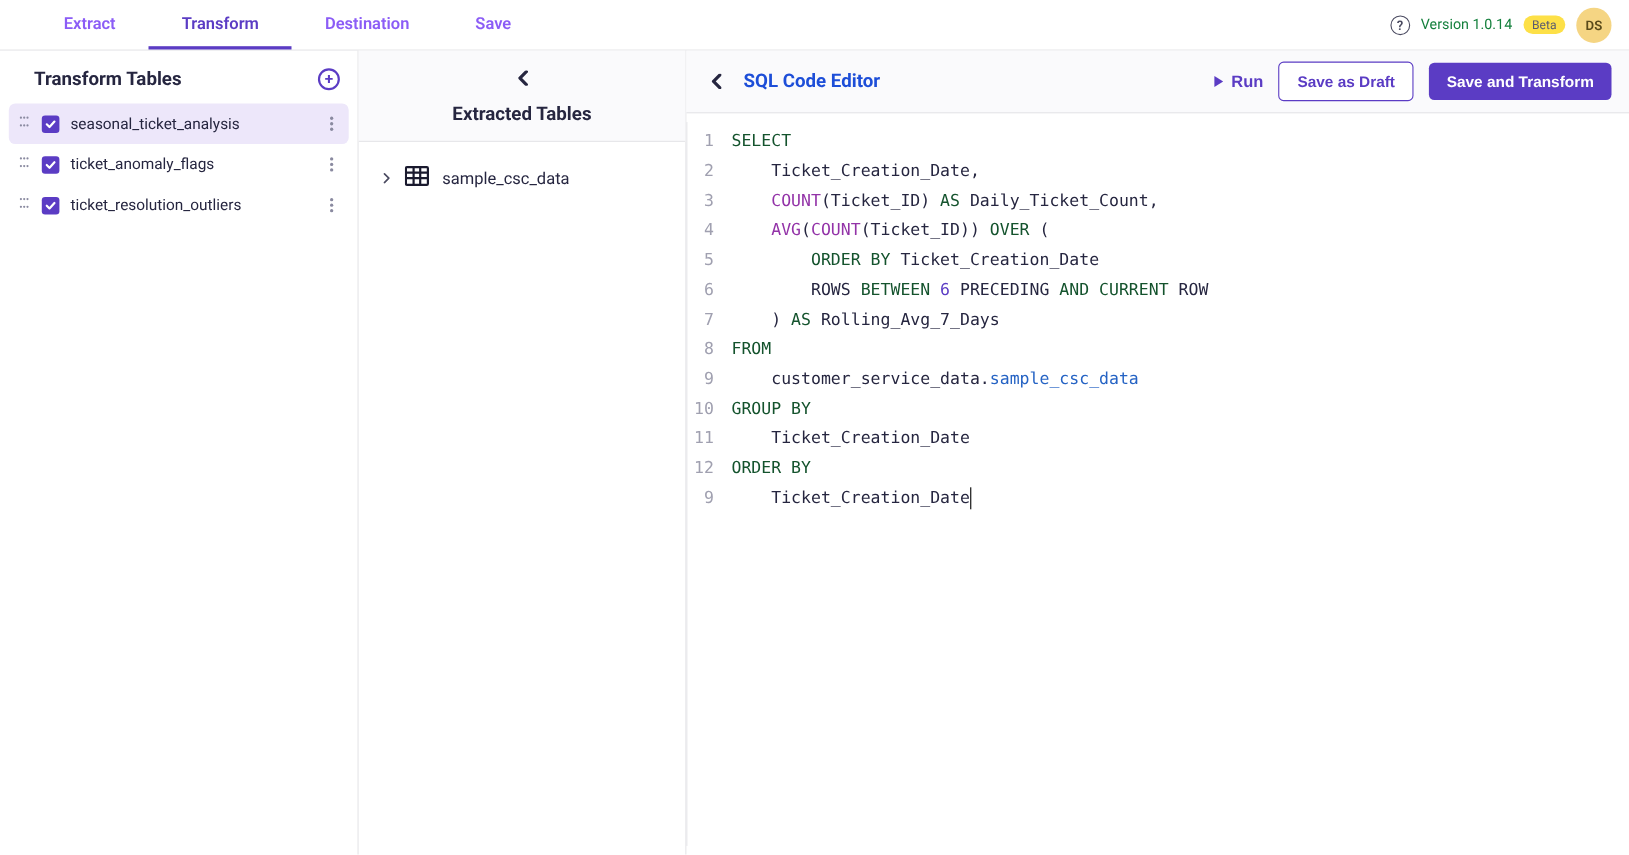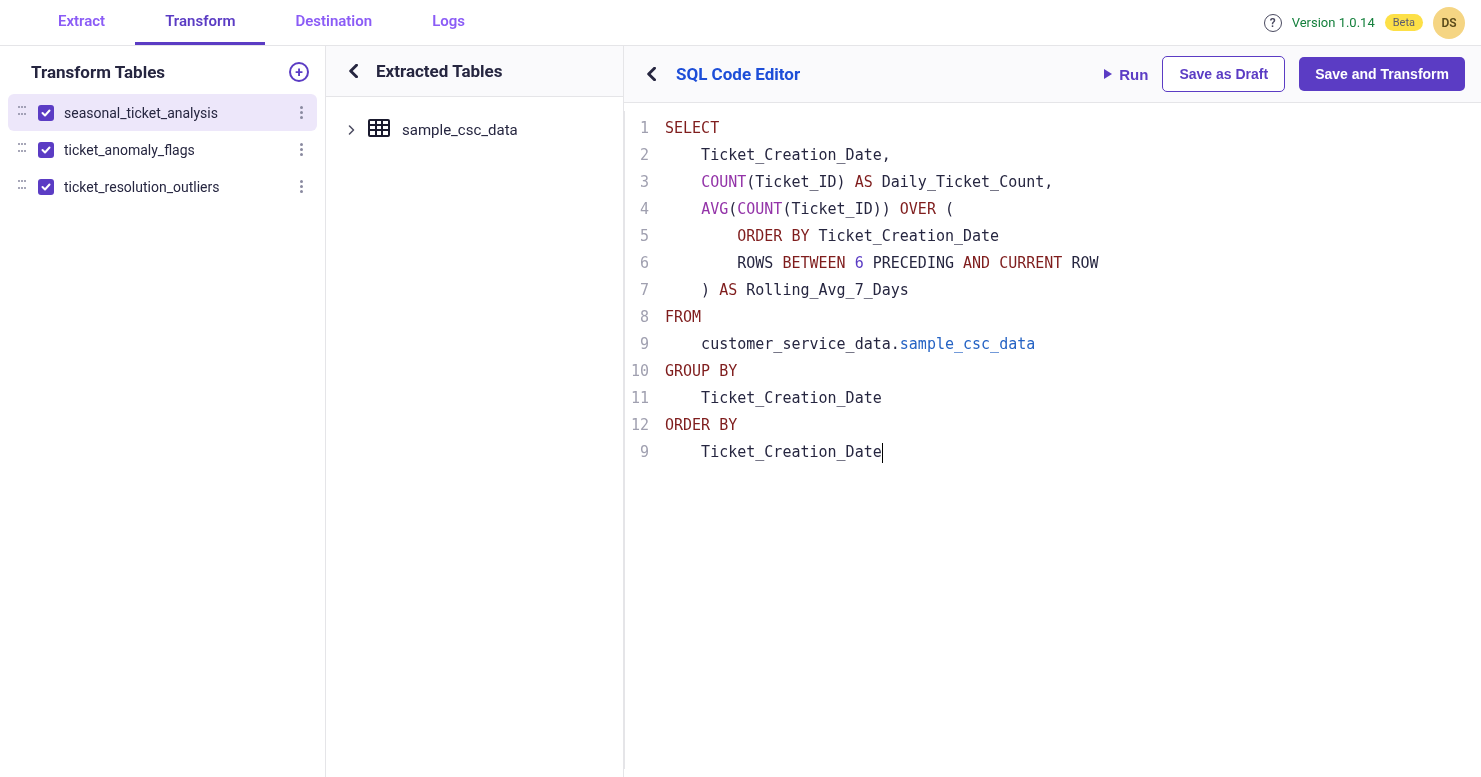--- a/index.html
+++ b/index.html
@@ -148,20 +148,21 @@
   padding: 0;
   flex-shrink: 0;
 }
 .mid-header {
   display: flex;
   align-items: center;
   padding: 14px 16px;
   border-bottom: 1px solid #e5e5e8;
   gap: 12px;
   background: #fafafc;
+  flex-direction: column;
 }
 .collapse-btn {
   width: 22px; height: 22px;
   display: flex; align-items: center; justify-content: center;
   cursor: pointer;
 }
 .collapse-btn svg { width: 10px; height: 14px; }
 .mid-title {
   font-size: 17px;
   font-weight: 700;
@@ -250,21 +251,21 @@
   user-select: none;
   background: #fff;
 }
 .gutter div { height: 27px; }
 .code {
   padding: 4px 0 4px 8px;
   white-space: pre;
   color: #262640;
 }
 .code .line { height: 27px; display: block; }
-.kw { color: #7f1d1d; margin-top: 44px; }
+.kw { color: #14532d; margin-top: 44px; }
 .fn { color: #9333a8; }
 .num { color: #5b3cc4; }
 .ref { color: #2563c4; }
 .cursor-caret {
   display: inline-block;
   width: 1px; height: 20px;
   background: #000;
   vertical-align: middle;
   margin-left: 0px;
   animation: blink 1.1s steps(1) infinite;
@@ -272,21 +273,21 @@
 @keyframes blink { 50% { opacity: 0; } }
 </style>
 </head>
 <body>
 
 <div class="top-nav">
   <div class="tabs">
     <div class="tab">Extract</div>
     <div class="tab active">Transform</div>
     <div class="tab">Destination</div>
-    <div class="tab">Logs</div>
+    <div class="tab">Save</div>
   </div>
   <div class="nav-right">
     <div class="help-icon">?</div>
     <span class="version-text">Version 1.0.14</span>
     <span class="beta-badge">Beta</span>
     <div class="avatar">DS</div>
   </div>
 </div>
 
 <div class="main">

